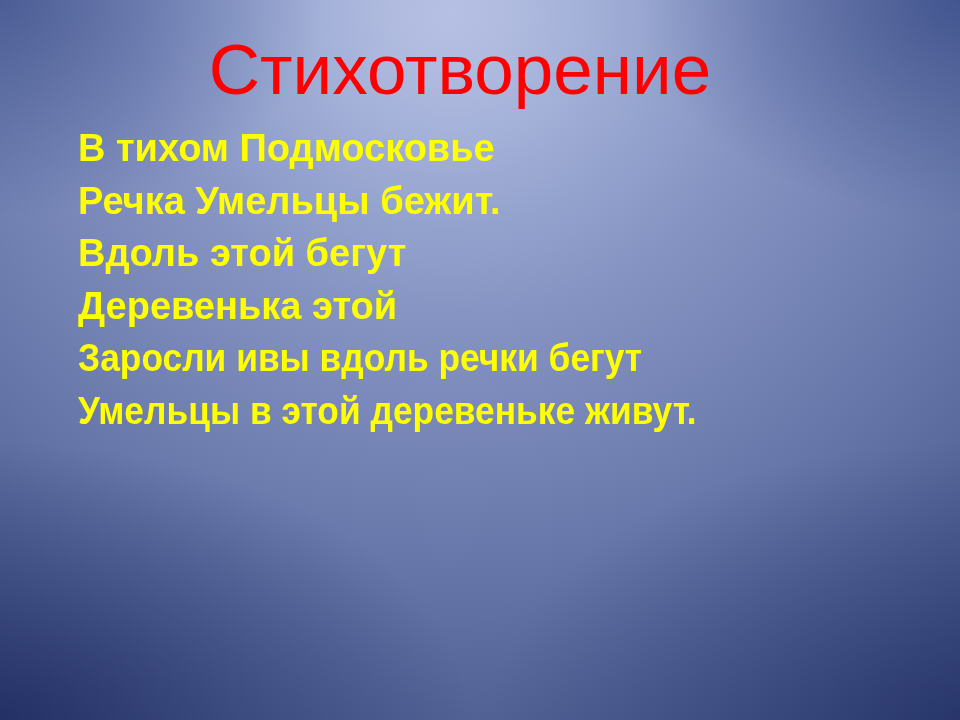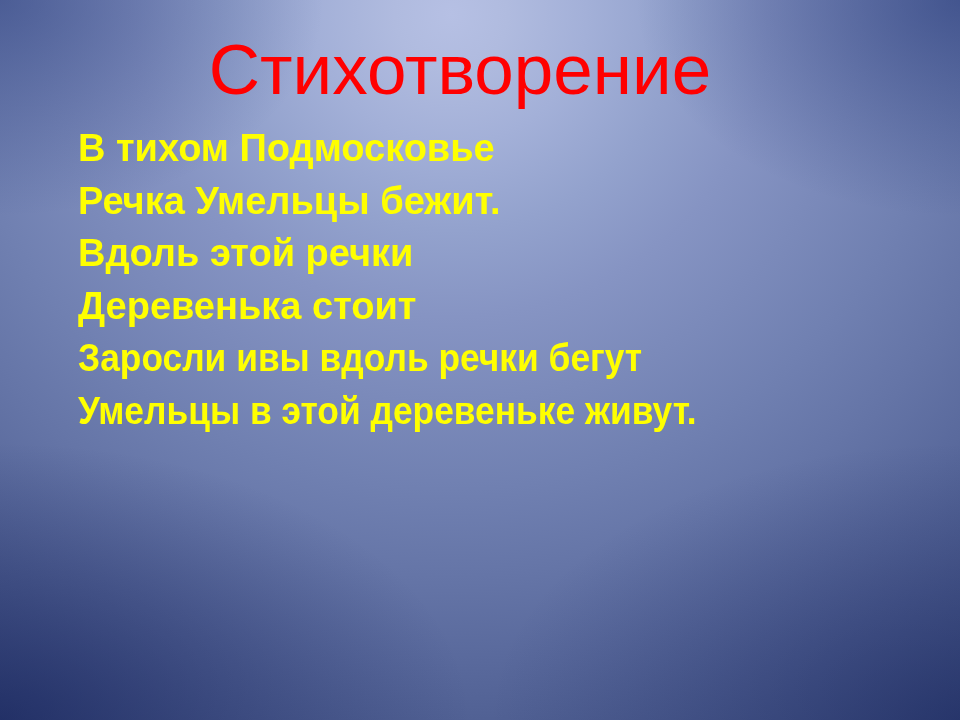--- a/index.html
+++ b/index.html
@@ -96,19 +96,19 @@
 
 <div id="slide">
 
   <div id="vignette"></div>
 
   <div id="title">Стихотворение</div>
 
   <div id="poem">
     <div class="poem-line">В тихом Подмосковье</div>
     <div class="poem-line">Речка Умельцы бежит.</div>
-    <div class="poem-line">Вдоль этой речки</div>
-    <div class="poem-line">Деревенька стоит</div>
+    <div class="poem-line">Вдоль этой бегут</div>
+    <div class="poem-line">Деревенька этой</div>
     <div class="poem-line condensed">Заросли ивы вдоль речки бегут</div>
     <div class="poem-line condensed">Умельцы в этой деревеньке живут.</div>
   </div>
 
 </div>
 
 </body></html>

